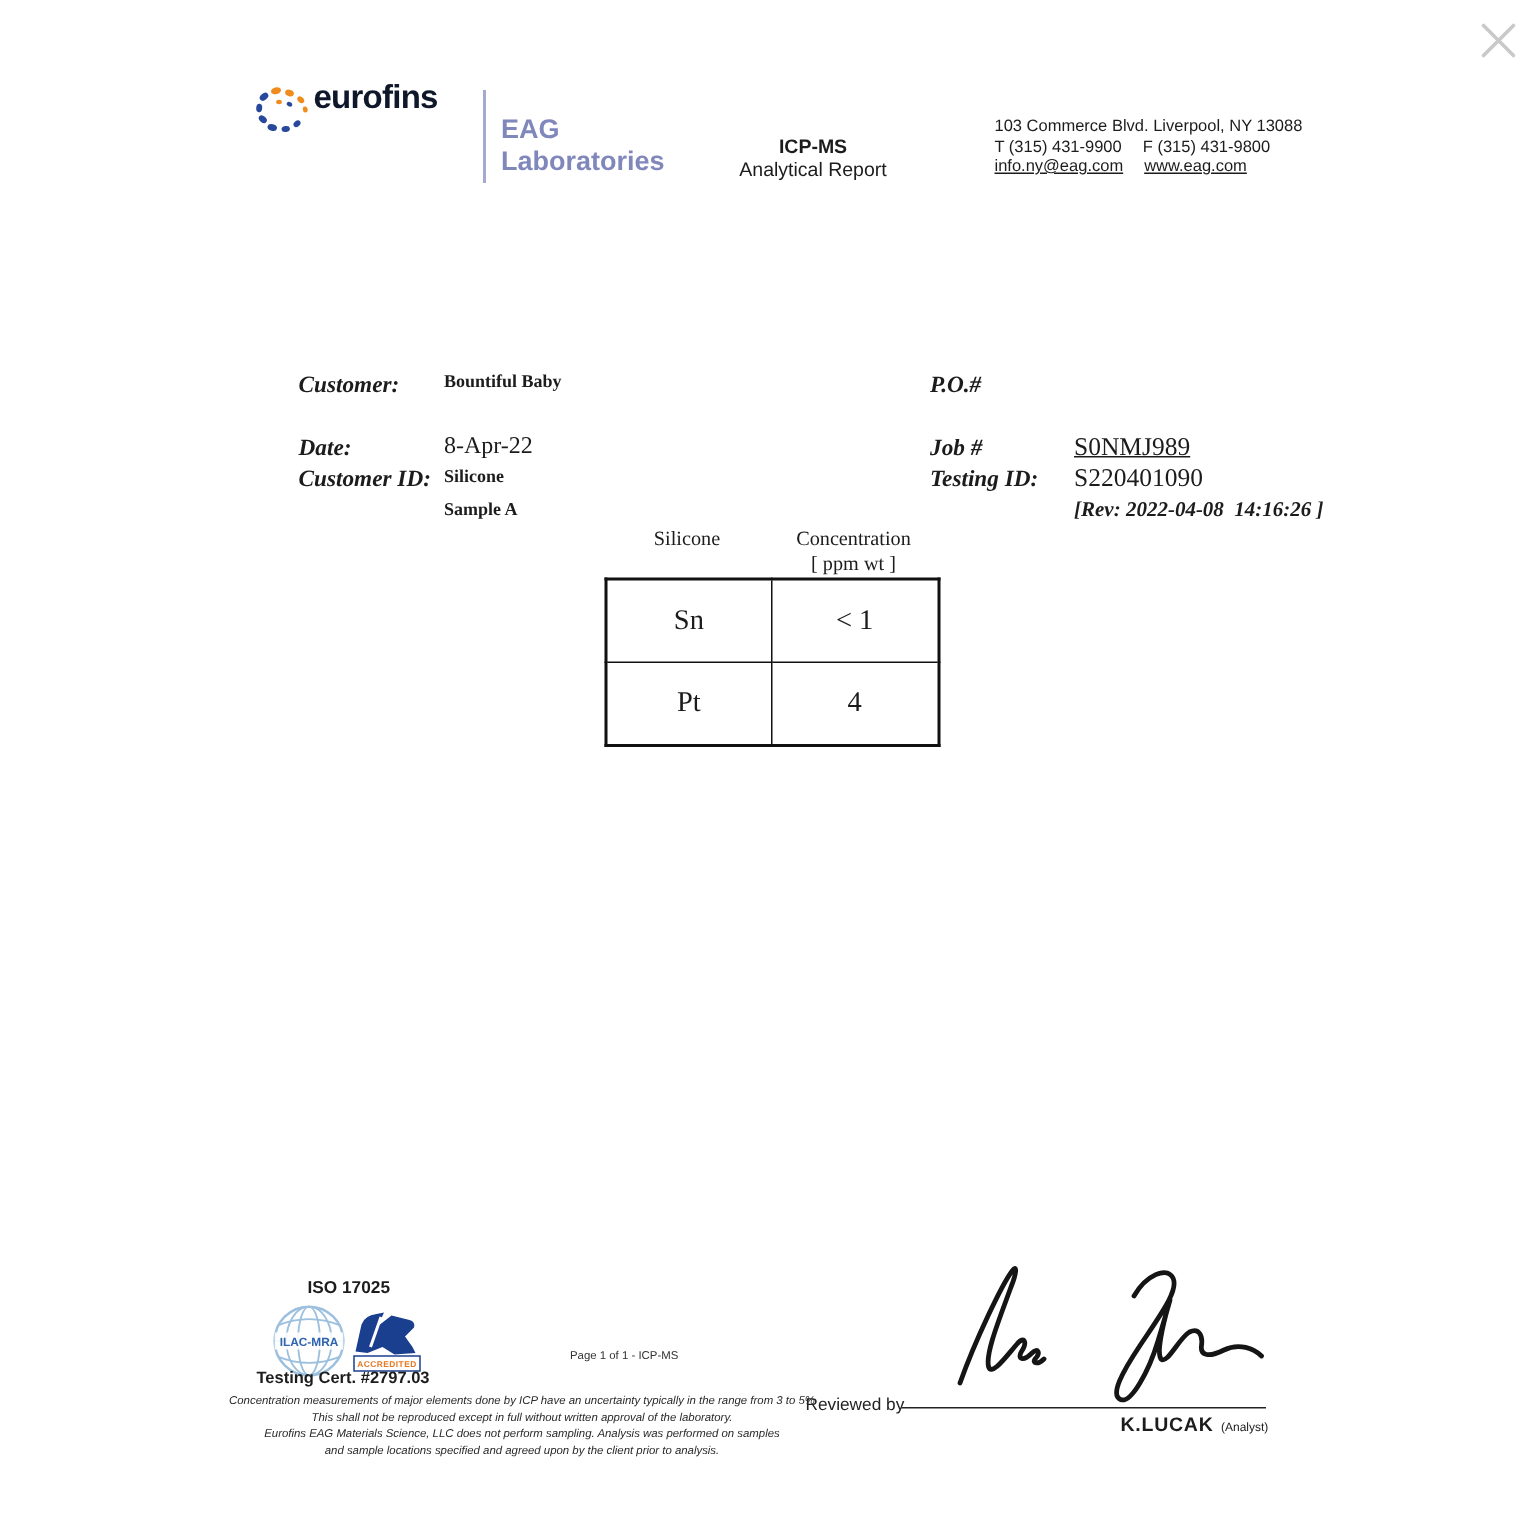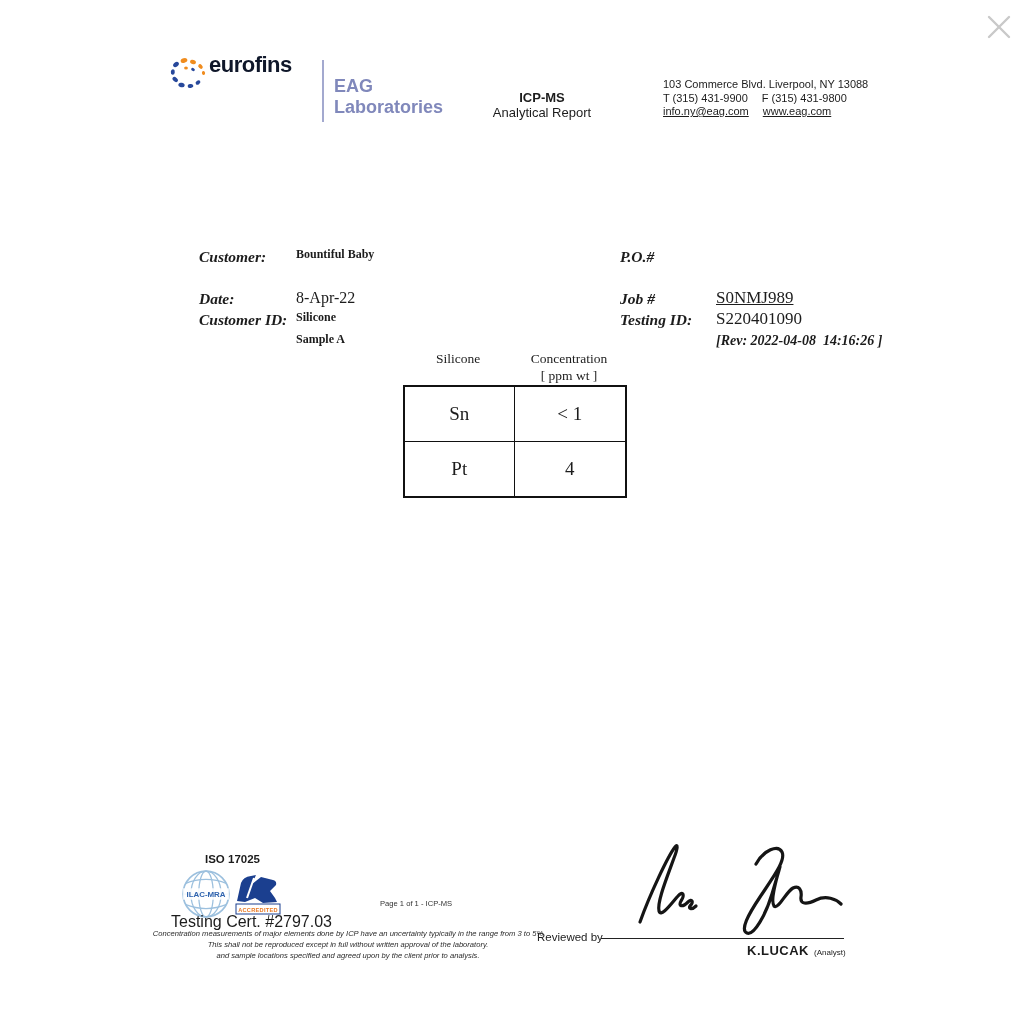--- a/index.html
+++ b/index.html
@@ -36,21 +36,21 @@
   .tbl-head { font-size:13.5px; text-align:center; }
   table.results { border-collapse:collapse; width:222px; table-layout:fixed; }
   table.results td {
     border:1px solid #111; font-size:19px; text-align:center;
     height:19px; padding:16px; font-family:"Liberation Serif", serif;
   }
   table.results { border:2px solid #111; }
 
   
   .iso { font-size:11.5px; font-weight:700; }
-  .cert { font-size:16px; font-weight:400; }
+  .cert { font-size:11px; font-weight:700; }
   .pagelbl { font-size:7.6px; color:#333; }
   .disclaimer { width:392px; text-align:center; font-size:7.6px; font-style:italic; line-height:10.9px; color:#2a2a2a; }
   .reviewed { font-size:11.5px; color:#222; }
   .rule { border-top:1.4px solid #222; }
   .reviewer-name { font-size:13px; font-weight:700; letter-spacing:0.5px; }
   .reviewer-role { font-size:8px; margin-left:5px; }
 
   .close-btn { cursor:pointer; }
 </style>
 </head>
@@ -161,20 +161,21 @@
     <text x="25" y="40.6" text-anchor="middle" font-size="5.6" font-weight="bold" fill="#e87722" letter-spacing="0.3" font-family="Liberation Sans, sans-serif">ACCREDITED</text>
   </svg>
 
   <div class="abs cert" style="left:171px; top:913px;">Testing Cert. #2797.03</div>
 
   <div class="abs pagelbl" style="left:380px; top:899px;">Page 1 of 1 - ICP-MS</div>
 
   <div class="abs disclaimer" style="left:152px; top:929px;">
     <div>Concentration measurements of major elements done by ICP have an uncertainty typically in the range from 3 to 5%</div>
     <div>This shall not be reproduced except in full without written approval of the laboratory.</div>
+    <div>Eurofins EAG Materials Science, LLC does not perform sampling. Analysis was performed on samples</div>
     <div>and sample locations specified and agreed upon by the client prior to analysis.</div>
   </div>
 
   <svg class="abs" style="left:628px; top:840px;" width="215" height="97" viewBox="0 0 215 97">
     <g fill="none" stroke="#151515" stroke-width="3.2" stroke-linecap="round" stroke-linejoin="round">
       <path d="M12 82 C22 54, 40 16, 47 7 C50 3, 50 8, 46 18 C38 40, 29 62, 31 71 C33 78, 43 64, 50 56 C55 50, 57 55, 53 61 C50 66, 54 68, 60 62 C64 58, 66 62, 62 66 C60 69, 64 70, 68 66"></path>
       <path d="M128 24 C136 10, 150 4, 154 12 C158 20, 146 36, 132 57 C120 75, 112 90, 119 93 C126 96, 138 74, 144 54 C150 34, 154 20, 151 30 C147 44, 143 62, 146 66 C150 70, 158 52, 165 48 C171 45, 174 50, 173 57 C172 64, 178 65, 188 60 C198 55, 208 59, 213 64"></path>
     </g>
   </svg>
 

